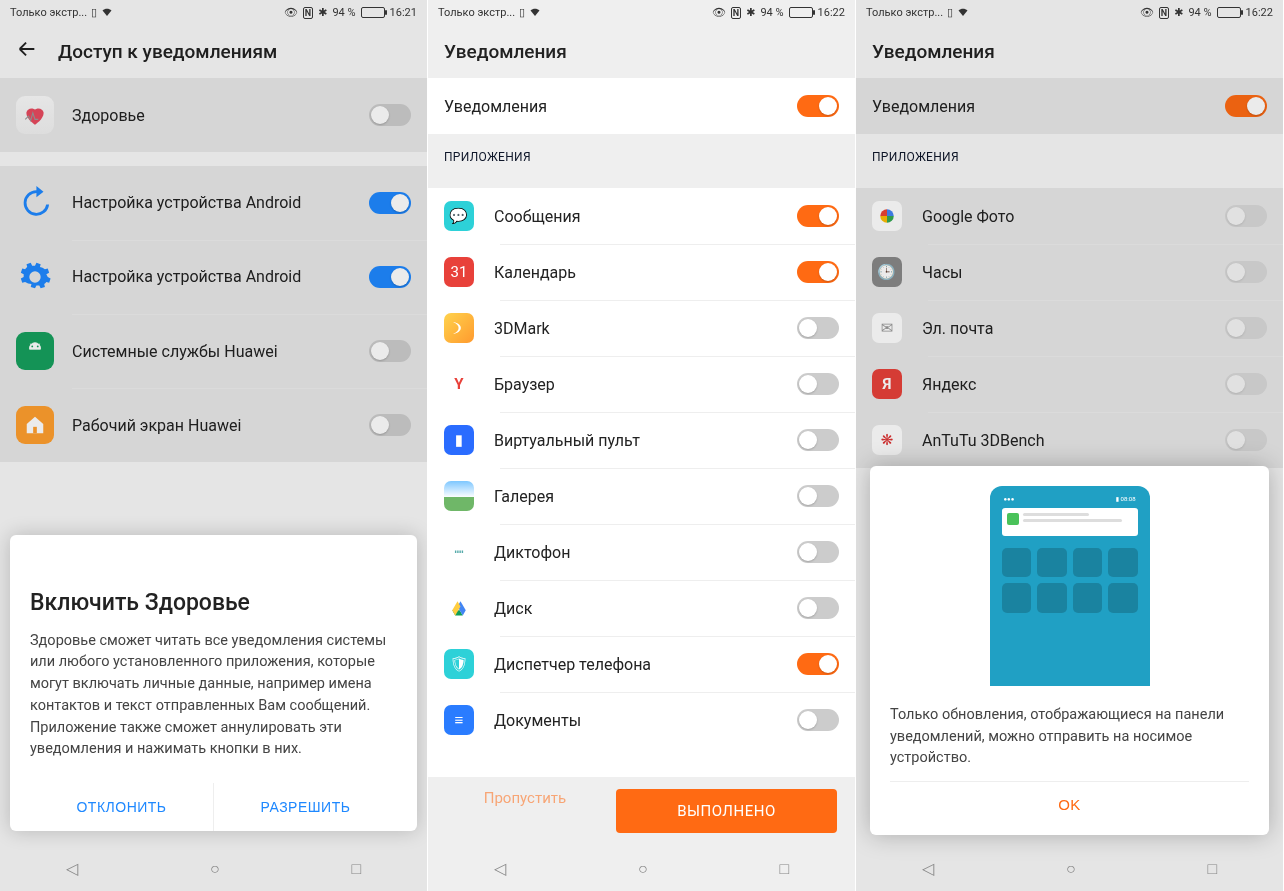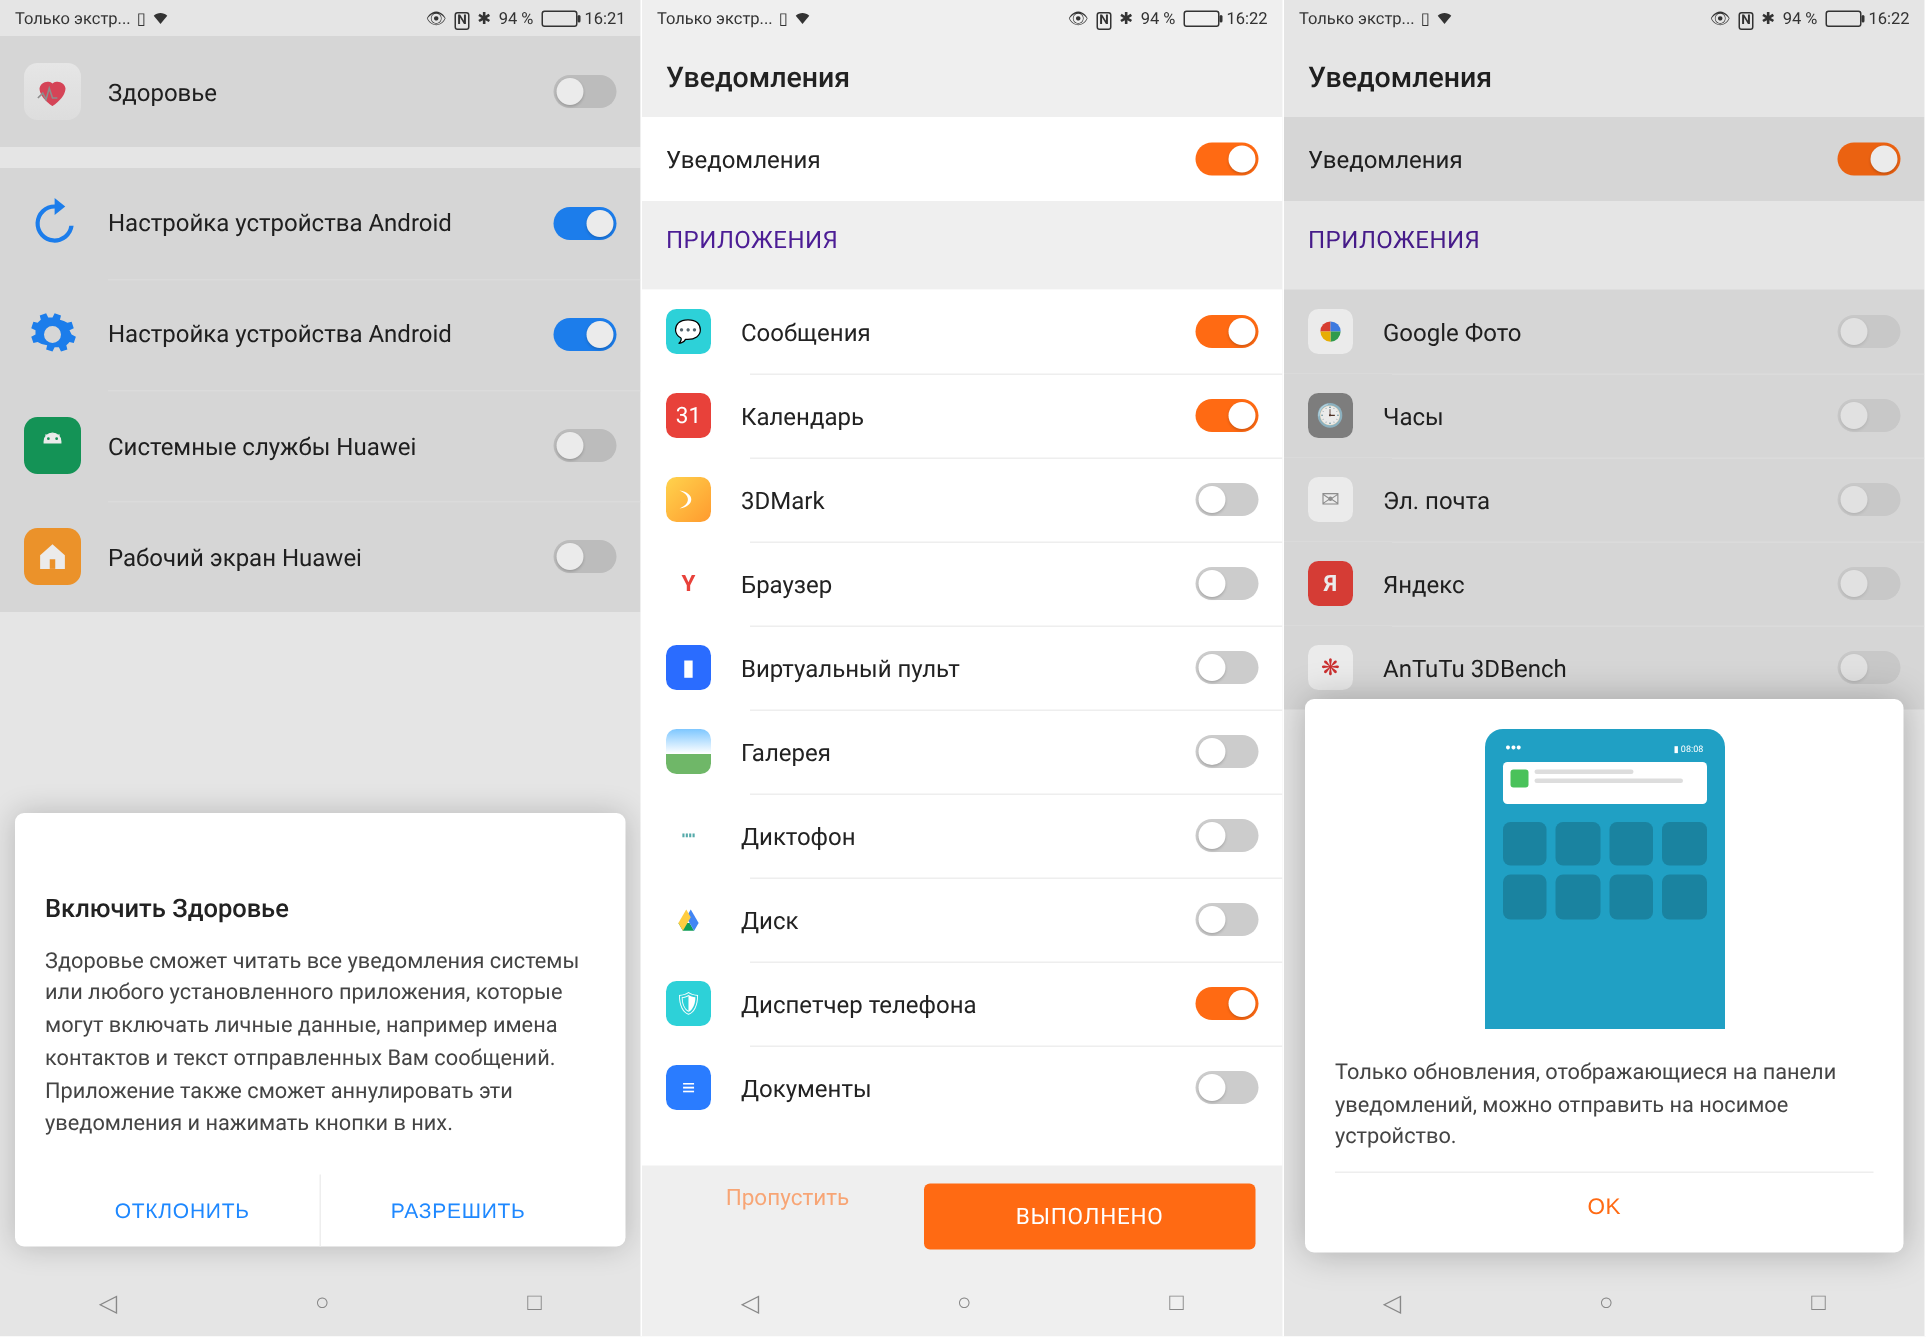--- a/index.html
+++ b/index.html
@@ -13,42 +13,42 @@
   .status-right { display: flex; align-items: center; gap: 5px; }
   .bat { width: 24px; height: 11px; border: 1px solid #333; border-radius: 2px; position: relative; }
   .bat::after { content:""; position: absolute; right: -3px; top: 2px; width: 2px; height: 5px; background: #333; border-radius: 1px; }
   .bat-fill { background: #333; height: 100%; width: 94%; }
   
   .header { height: 54px; display: flex; align-items: center; padding: 0 16px; gap: 20px; }
   .header-title { font-size: 19px; font-weight: 500; color: #222; }
   .back-arrow svg { width: 22px; height: 22px; }
   
   .main-area { flex: 1; overflow: hidden; display: flex; flex-direction: column; }
-  .section-head { font-size: 16px; color: #4c1d95; padding: 16px 16px 24px; letter-spacing: 0.3px; }
+  .section-head { font-size: 12px; color: #0f172a; padding: 16px 16px 24px; letter-spacing: 0.3px; }
   .row { display: flex; align-items: center; padding: 0 16px; background: #fff; position: relative; min-height: 56px; }
   .row.tall { min-height: 74px; }
   .row + .row::before { content:""; position:absolute; top:0; left:72px; right:0; height:1px; background:#eee; }
   .row-icon { width: 38px; height: 38px; border-radius: 9px; flex-shrink: 0; margin-right: 18px; display: flex; align-items: center; justify-content: center; font-size: 18px; color: #fff; }
   .row-icon.sm { width: 30px; height: 30px; border-radius: 7px; margin-right: 20px; font-size: 15px; }
   .row-label { flex: 1; font-size: 16px; color: #222; }
   .row-label.two { line-height: 1.3; }
   .phone.dimmed .row { background: #e9e9e9; }
   
   .toggle { width: 42px; height: 22px; border-radius: 11px; background: #ccc; position: relative; flex-shrink: 0; }
   .toggle::after { content:""; position:absolute; width:18px; height:18px; border-radius:50%; background:#fff; top:2px; left:2px; box-shadow:0 1px 2px rgba(0,0,0,.2); transition:.2s; }
   .toggle.on { background: #ff6a13; }
   .toggle.on::after { left: 22px; }
   .toggle.blue.on { background: #1e88ff; }
   .toggle.dis { opacity: .55; }
   
   .nav { height: 46px; display: flex; align-items: center; justify-content: space-around; }
   .nav span { color: #888; }
   
   .sheet { position: absolute; left: 10px; right: 10px; bottom: 60px; background: #fff; border-radius: 6px; box-shadow: 0 0 20px rgba(0,0,0,.2); padding: 22px 20px 0; }
-  .sheet-title { font-size: 17px; font-weight: 500; color: #222; margin-bottom: 14px; margin-top: 32px; }
+  .sheet-title { font-size: 23px; font-weight: 500; color: #222; margin-bottom: 14px; margin-top: 32px; }
   .sheet-body { font-size: 14.5px; color: #444; line-height: 1.5; margin-bottom: 23px; }
   .sheet-actions { display: flex; border-top: 0; }
   .sheet-actions button { flex: 1; background: none; border: none; padding: 16px 0; font-size: 14px; font-weight: 500; letter-spacing: .5px; color: #1e88ff; }
   .sheet-actions button + button { border-left: 1px solid #eee; }
   
   .card { position: absolute; left: 14px; right: 14px; bottom: 56px; background: #fff; border-radius: 6px; box-shadow: 0 0 24px rgba(0,0,0,.25); padding: 20px 20px 8px; text-align: center; }
   .illus { width: 160px; height: 200px; margin: 0 auto 18px; background: #20a0c4; border-radius: 12px 12px 0 0; padding: 8px 8px 0; position: relative; }
   .illus .bar { height: 10px; display:flex; justify-content: space-between; align-items:center; padding:0 6px; font-size:6px; color:#fff; }
   .illus .notif { background:#fff; border-radius:3px; margin:4px 4px 6px; height:28px; display:flex; align-items:flex-start; padding:5px; gap:4px; }
   .illus .notif .ni { width:12px; height:12px; background:#4ac25a; border-radius:2px; }
@@ -104,20 +104,28 @@
       <span>👁</span>
       <span><b style="border:1px solid #333;padding:0 1px;font-size:9px;border-radius:2px">N</b></span>
       <span>✱</span>
       <span>94 %</span>
       <span class="bat"><span class="bat-fill"></span></span>
       <span>16:21</span>
     </div>
   </div>
 
   <div class="main-area">
+    <div class="header">
+      <span class="back-arrow">
+        <svg viewBox="0 0 24 24">
+            <path fill="none" stroke="#222" stroke-width="2" d="M20 12H4m0 0l7-7m-7 7l7 7"></path>
+          </svg>
+      </span>
+      <span class="header-title">Доступ к уведомлениям</span>
+    </div>
 
     <div class="row tall">
       <div class="row-icon ic-health">
         <svg viewBox="0 0 24 24">
             <path fill="#e84a5f" d="M12 21s-8-5-8-11a5 5 0 0 1 8-3 5 5 0 0 1 8 3c0 6-8 11-8 11z"></path>
             <path stroke="#999" stroke-width="1" fill="none" d="M3 16l3-3 2 4 2-7 2 6h3"></path>
           </svg>
       </div>
       <div class="row-label">Здоровье</div>
       <div class="toggle blue"></div>

